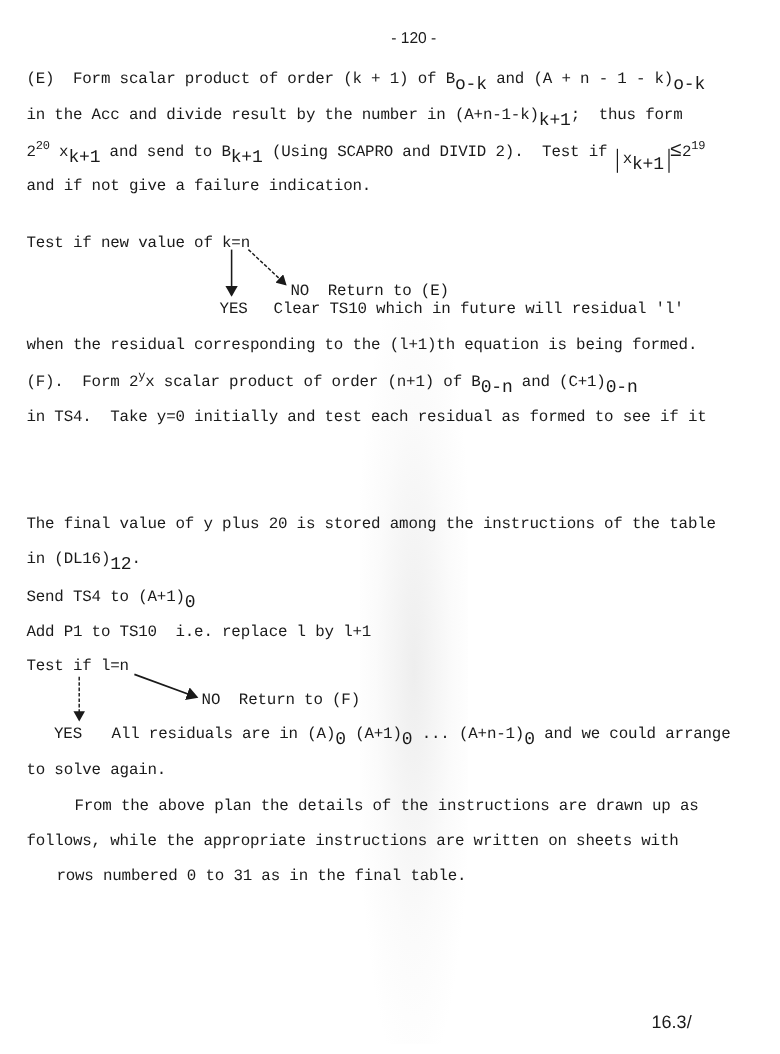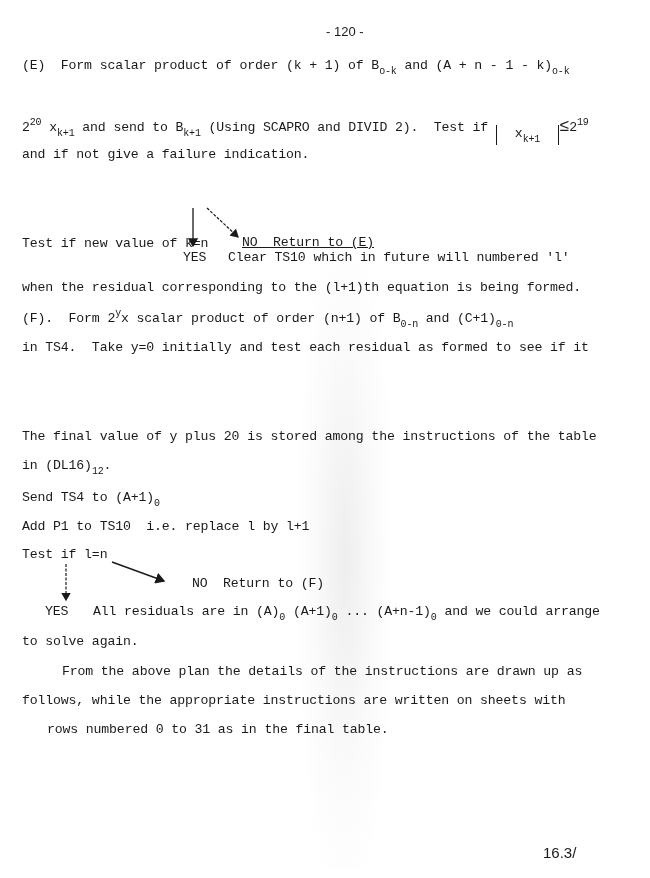--- a/index.html
+++ b/index.html
@@ -4,63 +4,64 @@
   <style>
     html, body { margin: 0; padding: 0; background: #ffffff; }
     body {
       width: 650px; height: 878px; position: relative; overflow: hidden;
       font-family: "Liberation Mono", "DejaVu Sans Mono", monospace;
       color: #1a1a1a; font-size: 13.2px;
     }
     .page { position: absolute; left: 0; top: 0; width: 650px; height: 878px; }
     .line { position: absolute; white-space: pre; line-height: 16px; letter-spacing: -0.15px; }
     .pagenum { position: absolute; left: 326px; top: 24px; font-family: "Liberation Sans", sans-serif; font-size: 13px; }
-    sub { font-size: 10px; vertical-align: -5px; line-height: 0; }
+    sub { font-size: 15px; vertical-align: -5px; line-height: 0; }
     sup { font-size: 10px; vertical-align: 6px; line-height: 0; }
-    .abs-bar { display: inline-block; border-left: 1.5px solid #1a1a1a; border-right: 1.5px solid #1a1a1a; padding: 0 18px; height: 20px; vertical-align: -6px; line-height: 18px; }
+    .abs-bar { display: inline-block; border-left: 1.5px solid #1a1a1a; border-right: 1.5px solid #1a1a1a; padding: 0 4px; height: 20px; vertical-align: -6px; line-height: 18px; }
     .footer { position: absolute; left: 543px; top: 844px; font-family: "Liberation Sans", sans-serif; font-size: 15px; }
     svg.arrows { position: absolute; left: 0; top: 0; width: 650px; height: 878px; pointer-events: none; }
     .noise { position: absolute; left: 300px; top: 250px; width: 90px; height: 620px;
       background: radial-gradient(ellipse at center, rgba(160,160,160,0.18) 0%, rgba(200,200,200,0.08) 50%, rgba(255,255,255,0) 80%); }
   </style>
 </head>
 <body>
 
 <div class="page">
   <div class="noise"></div>
 
   <div class="pagenum">- 120 -</div>
 
   <div class="line" style="left:22px; top:58px;"><span>(E)  Form scalar product of order (k + 1) of B</span><sub>o-k</sub><span> and (A + n - 1 - k)</span><sub>o-k</sub></div>
 
+  <div class="line" style="left:22px; top:88px;"><span>in the Acc and divide result by the number in (A+n-1-k)</span><sub>k+1</sub><span>;  thus form</span></div>
 
   <div class="line" style="left:22px; top:119px;"><span>2</span><sup>20</sup><span> x</span><sub>k+1</sub><span> and send to B</span><sub>k+1</sub><span> (Using SCAPRO and DIVID 2).  Test if </span><span class="abs-bar"><span>x</span><sub>k+1</sub></span><span style="font-size:17px;">≤</span><span>2</span><sup>19</sup></div>
 
   <div class="line" style="left:22px; top:147px;">and if not give a failure indication.</div>
 
-  <div class="line" style="left:22px; top:195px;margin-top:41px;">Test if new value of k=n</div>
-  <div class="line" style="left:242px; top:235px;text-decoration:underline;">NO  Return to (E)</div>
+  <div class="line" style="left:22px; top:195px;">Test if new value of k=n</div>
+  <div class="line" style="left:242px; top:235px;">NO  Return to (E)</div>
   <div class="line" style="left:183px; top:250px;">YES</div>
-  <div class="line" style="left:228px; top:250px;">Clear TS10 which in future will numbered 'l'</div>
+  <div class="line" style="left:228px; top:250px;">Clear TS10 which in future will residual 'l'</div>
   <div class="line" style="left:22px; top:280px;">when the residual corresponding to the (l+1)th equation is being formed.</div>
 
   <div class="line" style="left:22px; top:311px;"><span>(F).  Form 2</span><sup>y</sup><span>x scalar product of order (n+1) of B</span><sub>0-n</sub><span> and (C+1)</span><sub>0-n</sub></div>
 
   <div class="line" style="left:22px; top:340px;">in TS4.  Take y=0 initially and test each residual as formed to see if it</div>
 
 
   <div class="line" style="left:22px; top:429px;">The final value of y plus 20 is stored among the instructions of the table</div>
 
   <div class="line" style="left:22px; top:458px;"><span>in (DL16)</span><sub>12</sub><span>.</span></div>
 
   <div class="line" style="left:22px; top:490px;"><span>Send TS4 to (A+1)</span><sub>0</sub></div>
 
   <div class="line" style="left:22px; top:519px;">Add P1 to TS10  i.e. replace l by l+1</div>
   <div class="line" style="left:22px; top:547px;">Test if l=n</div>
-  <div class="line" style="left:168px; top:576px;margin-left:24px;">NO  Return to (F)</div>
+  <div class="line" style="left:168px; top:576px;">NO  Return to (F)</div>
   <div class="line" style="left:45px; top:604px;">YES</div>
 
   <div class="line" style="left:93px; top:604px;"><span>All residuals are in (A)</span><sub>0</sub><span> (A+1)</span><sub>0</sub><span> ... (A+n-1)</span><sub>0</sub><span> and we could arrange</span></div>
 
   <div class="line" style="left:22px; top:634px;text-align:right;">to solve again.</div>
 
   <div class="line" style="left:22px; top:693px;">follows, while the appropriate instructions are written on sheets with</div>
   <div class="line" style="left:62px; top:664px;">From the above plan the details of the instructions are drawn up as</div>
   <div class="line" style="left:22px; top:722px;margin-left:25px;">rows numbered 0 to 31 as in the final table.</div>
 

